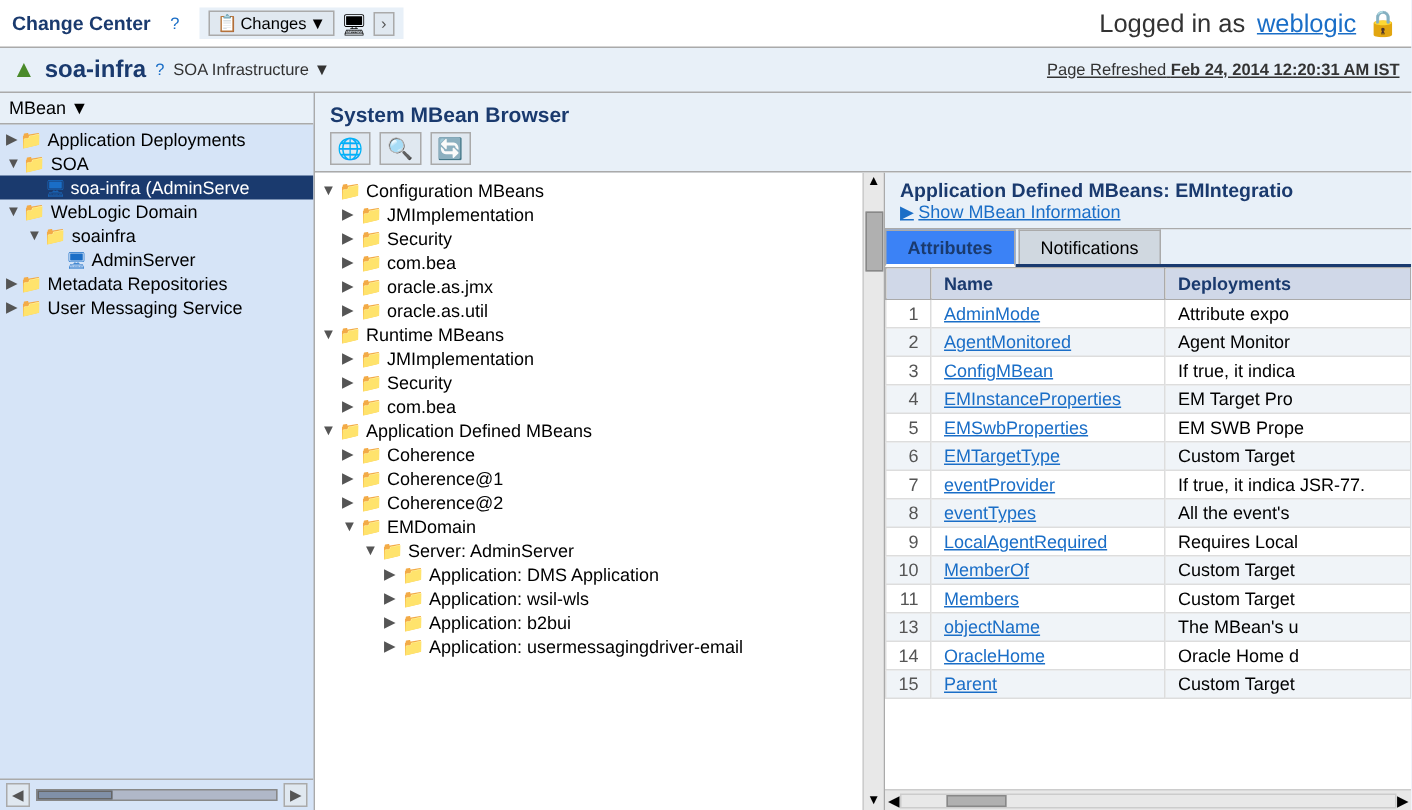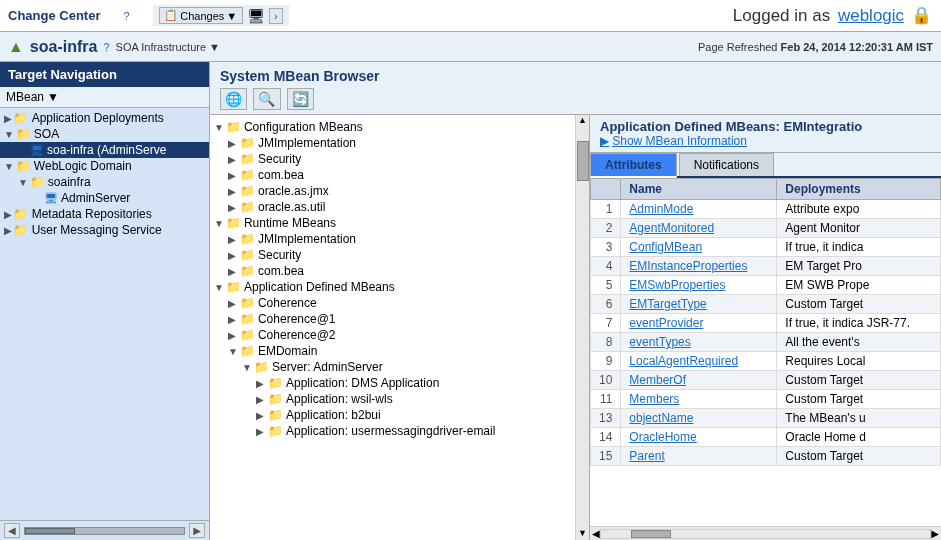--- a/index.html
+++ b/index.html
@@ -8,38 +8,38 @@
     
     .top-header {
       background: #fff;
       border-bottom: 1px solid #aaa;
       display: flex;
       align-items: center;
       justify-content: space-between;
       padding: 4px 8px;
       height: 32px;
     }
-    .top-header-left { display: flex; align-items: center; gap: 23px; }
+    .top-header-left { display: flex; align-items: center; gap: 13px; }
     .top-header-right { font-size: 17px; color: #333; text-align: right; }
     .change-center-title { font-weight: bold; color: #1a3a6e; font-size: 13px; }
     .help-icon { color: #1a6ec7; font-size: 11px; cursor: pointer; }
 
     
     .second-header {
       background: #e8f0f8;
       border-bottom: 1px solid #aaa;
       display: flex;
       align-items: center;
       justify-content: space-between;
       padding: 3px 8px;
       height: 30px;
     }
     .second-header-left { display: flex; align-items: center; gap: 6px; }
     .soa-infra-title { font-weight: bold; color: #1a3a6e; font-size: 16px; }
-    .page-refresh { font-size: 11px; color: #333; }
+    .page-refresh { font-size: 11px; color: #333; text-decoration: underline; }
     .page-refresh b { font-weight: bold; }
 
     
     .main-layout {
       display: flex;
       height: calc(540px - 62px);
     }
 
     
     .sidebar {
@@ -315,21 +315,20 @@
   </div>
   <div class="page-refresh">
     <span>Page Refreshed</span>
     <b>Feb 24, 2014 12:20:31 AM IST</b>
   </div>
 </div>
 
 <div class="main-layout">
 
   <div class="sidebar">
-    <div class="sidebar-header">Target Navigation</div>
     <div class="sidebar-view-btn">
       <span>MBean</span>
       <span>▼</span>
     </div>
     <div class="sidebar-tree" id="sidebar-tree">
         <div class="tree-item">
           <span style="display:inline-block;width:4px;"></span>
           <span class="tree-arrow">▶</span>
           <span class="folder-icon">📁</span>
           <span>Application Deployments</span>

